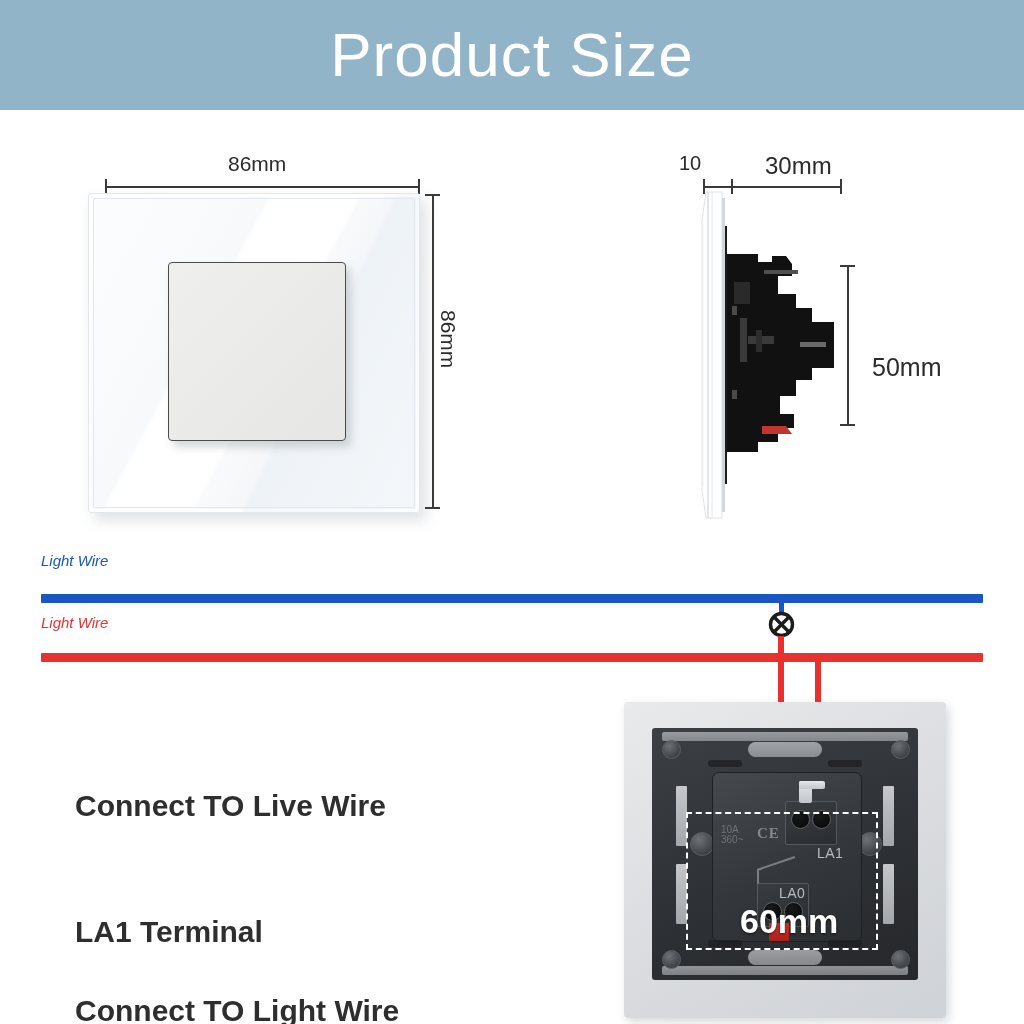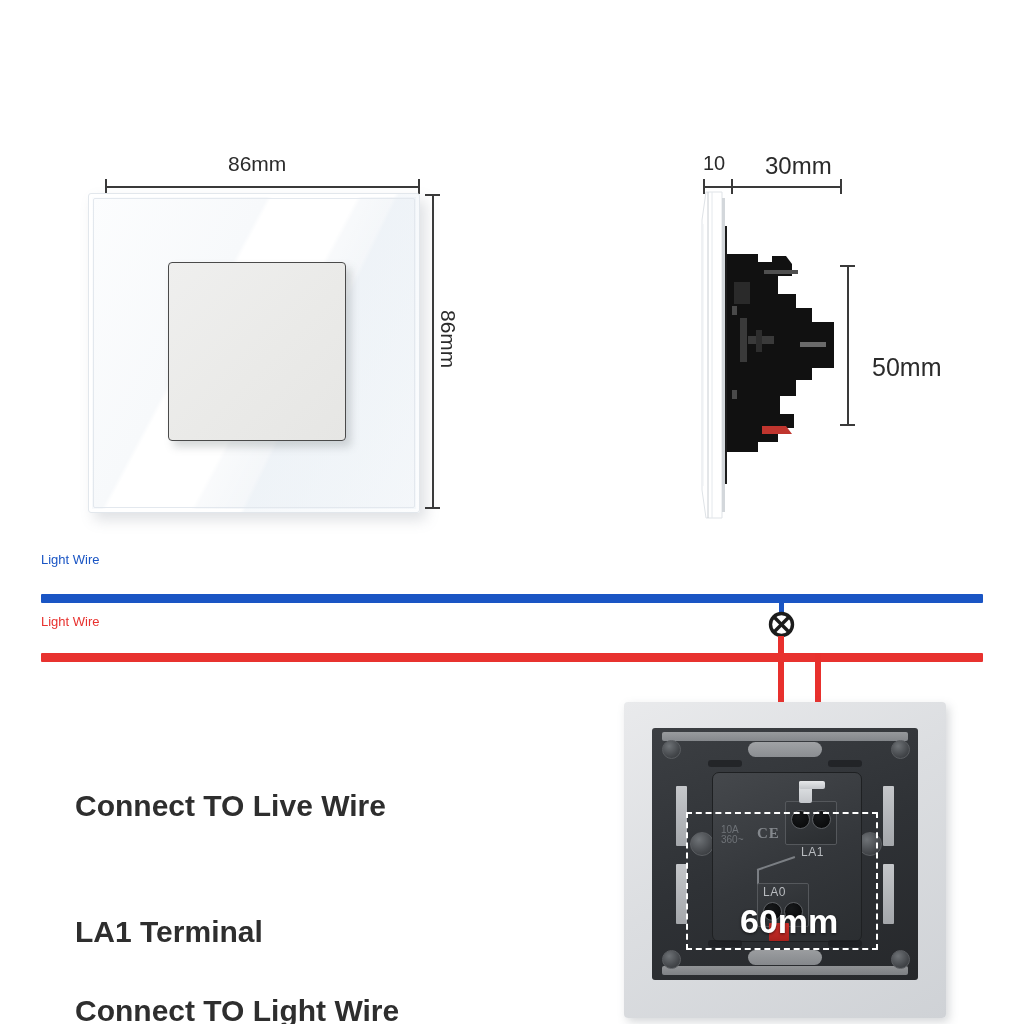--- a/index.html
+++ b/index.html
@@ -142,23 +142,24 @@
     position: absolute;
     left: 700px;
     top: 190px;
     width: 160px;
     height: 330px;
   }
 
   
   .wire-label {
     position: absolute;
-    font-size: 13px;
+    font-size: 15px;
     font-family: "Liberation Sans", sans-serif;
     white-space: nowrap;
+    font-style: italic;
   }
   .wire-label.light { color: #1a55c4; }
   .wire-label.live  { color: #e8322f; }
   .wire-line {
     position: absolute;
     left: 41px;
     width: 942px;
     height: 9px;
     border-radius: 1px;
   }
@@ -229,24 +230,25 @@
   }
   .bp-term {
     position: absolute;
     background: linear-gradient(160deg, #393c40, #2b2e31);
     border: 1px solid #55585c;
     border-radius: 2px;
   }
   .bp-term-label {
     position: absolute;
     color: #b9bcc0;
-    font-size: 12px;
+    font-size: 14px;
     font-family: "Liberation Sans", sans-serif;
     letter-spacing: .5px;
     white-space: nowrap;
+    margin-left: 16px;
   }
   .bp-hole {
     position: absolute;
     width: 17px;
     height: 17px;
     border-radius: 50%;
     background: radial-gradient(circle at 38% 32%, #16181a 0%, #0b0c0d 70%);
     border: 1px solid #5c5f63;
   }
   .bp-rating {
@@ -304,20 +306,23 @@
     position: absolute;
     background: linear-gradient(180deg, #d8312c, #a8211d);
     border-radius: 1px;
   }
 </style>
 </head>
 <body>
 
 <div id="page">
 
+  <div class="header">
+    <div class="header-title">Product Size</div>
+  </div>
 
   <div>
 
     <div class="dim-label" style="left:228px; top:152px;">86mm</div>
     <div class="dim-line-h" style="left:105px; top:186px; width:314px;"></div>
     <div class="dim-cap-v" style="left:105px; top:179px; height:15px;"></div>
     <div class="dim-cap-v" style="left:418px; top:179px; height:15px;"></div>
 
     <div class="glass-panel">
       <div class="glass-gloss"></div>
@@ -326,21 +331,21 @@
     </div>
 
     <div class="dim-line-v" style="left:432px; top:194px; height:314px;"></div>
     <div class="dim-cap-h" style="left:425px; top:194px; width:15px;"></div>
     <div class="dim-cap-h" style="left:425px; top:507px; width:15px;"></div>
     <div class="dim-label vert" style="left:460px; top:310px;">86mm</div>
   </div>
 
   <div>
 
-    <div class="dim-label" style="left:703px; top:152px; font-size:20px;">10</div>
+    <div class="dim-label" style="left:679px; top:152px; font-size:20px;">10</div>
     <div class="dim-label" style="left:757px; top:152px; font-size:24px;margin-left:8px;">30mm</div>
 
     <div class="dim-line-h" style="left:703px; top:186px; width:138px;"></div>
     <div class="dim-cap-v" style="left:703px; top:179px; height:15px;"></div>
     <div class="dim-cap-v" style="left:731px; top:179px; height:15px;"></div>
     <div class="dim-cap-v" style="left:840px; top:179px; height:15px;"></div>
 
     <div class="side-view">
       <svg width="160" height="330" viewBox="0 0 160 330">
 

